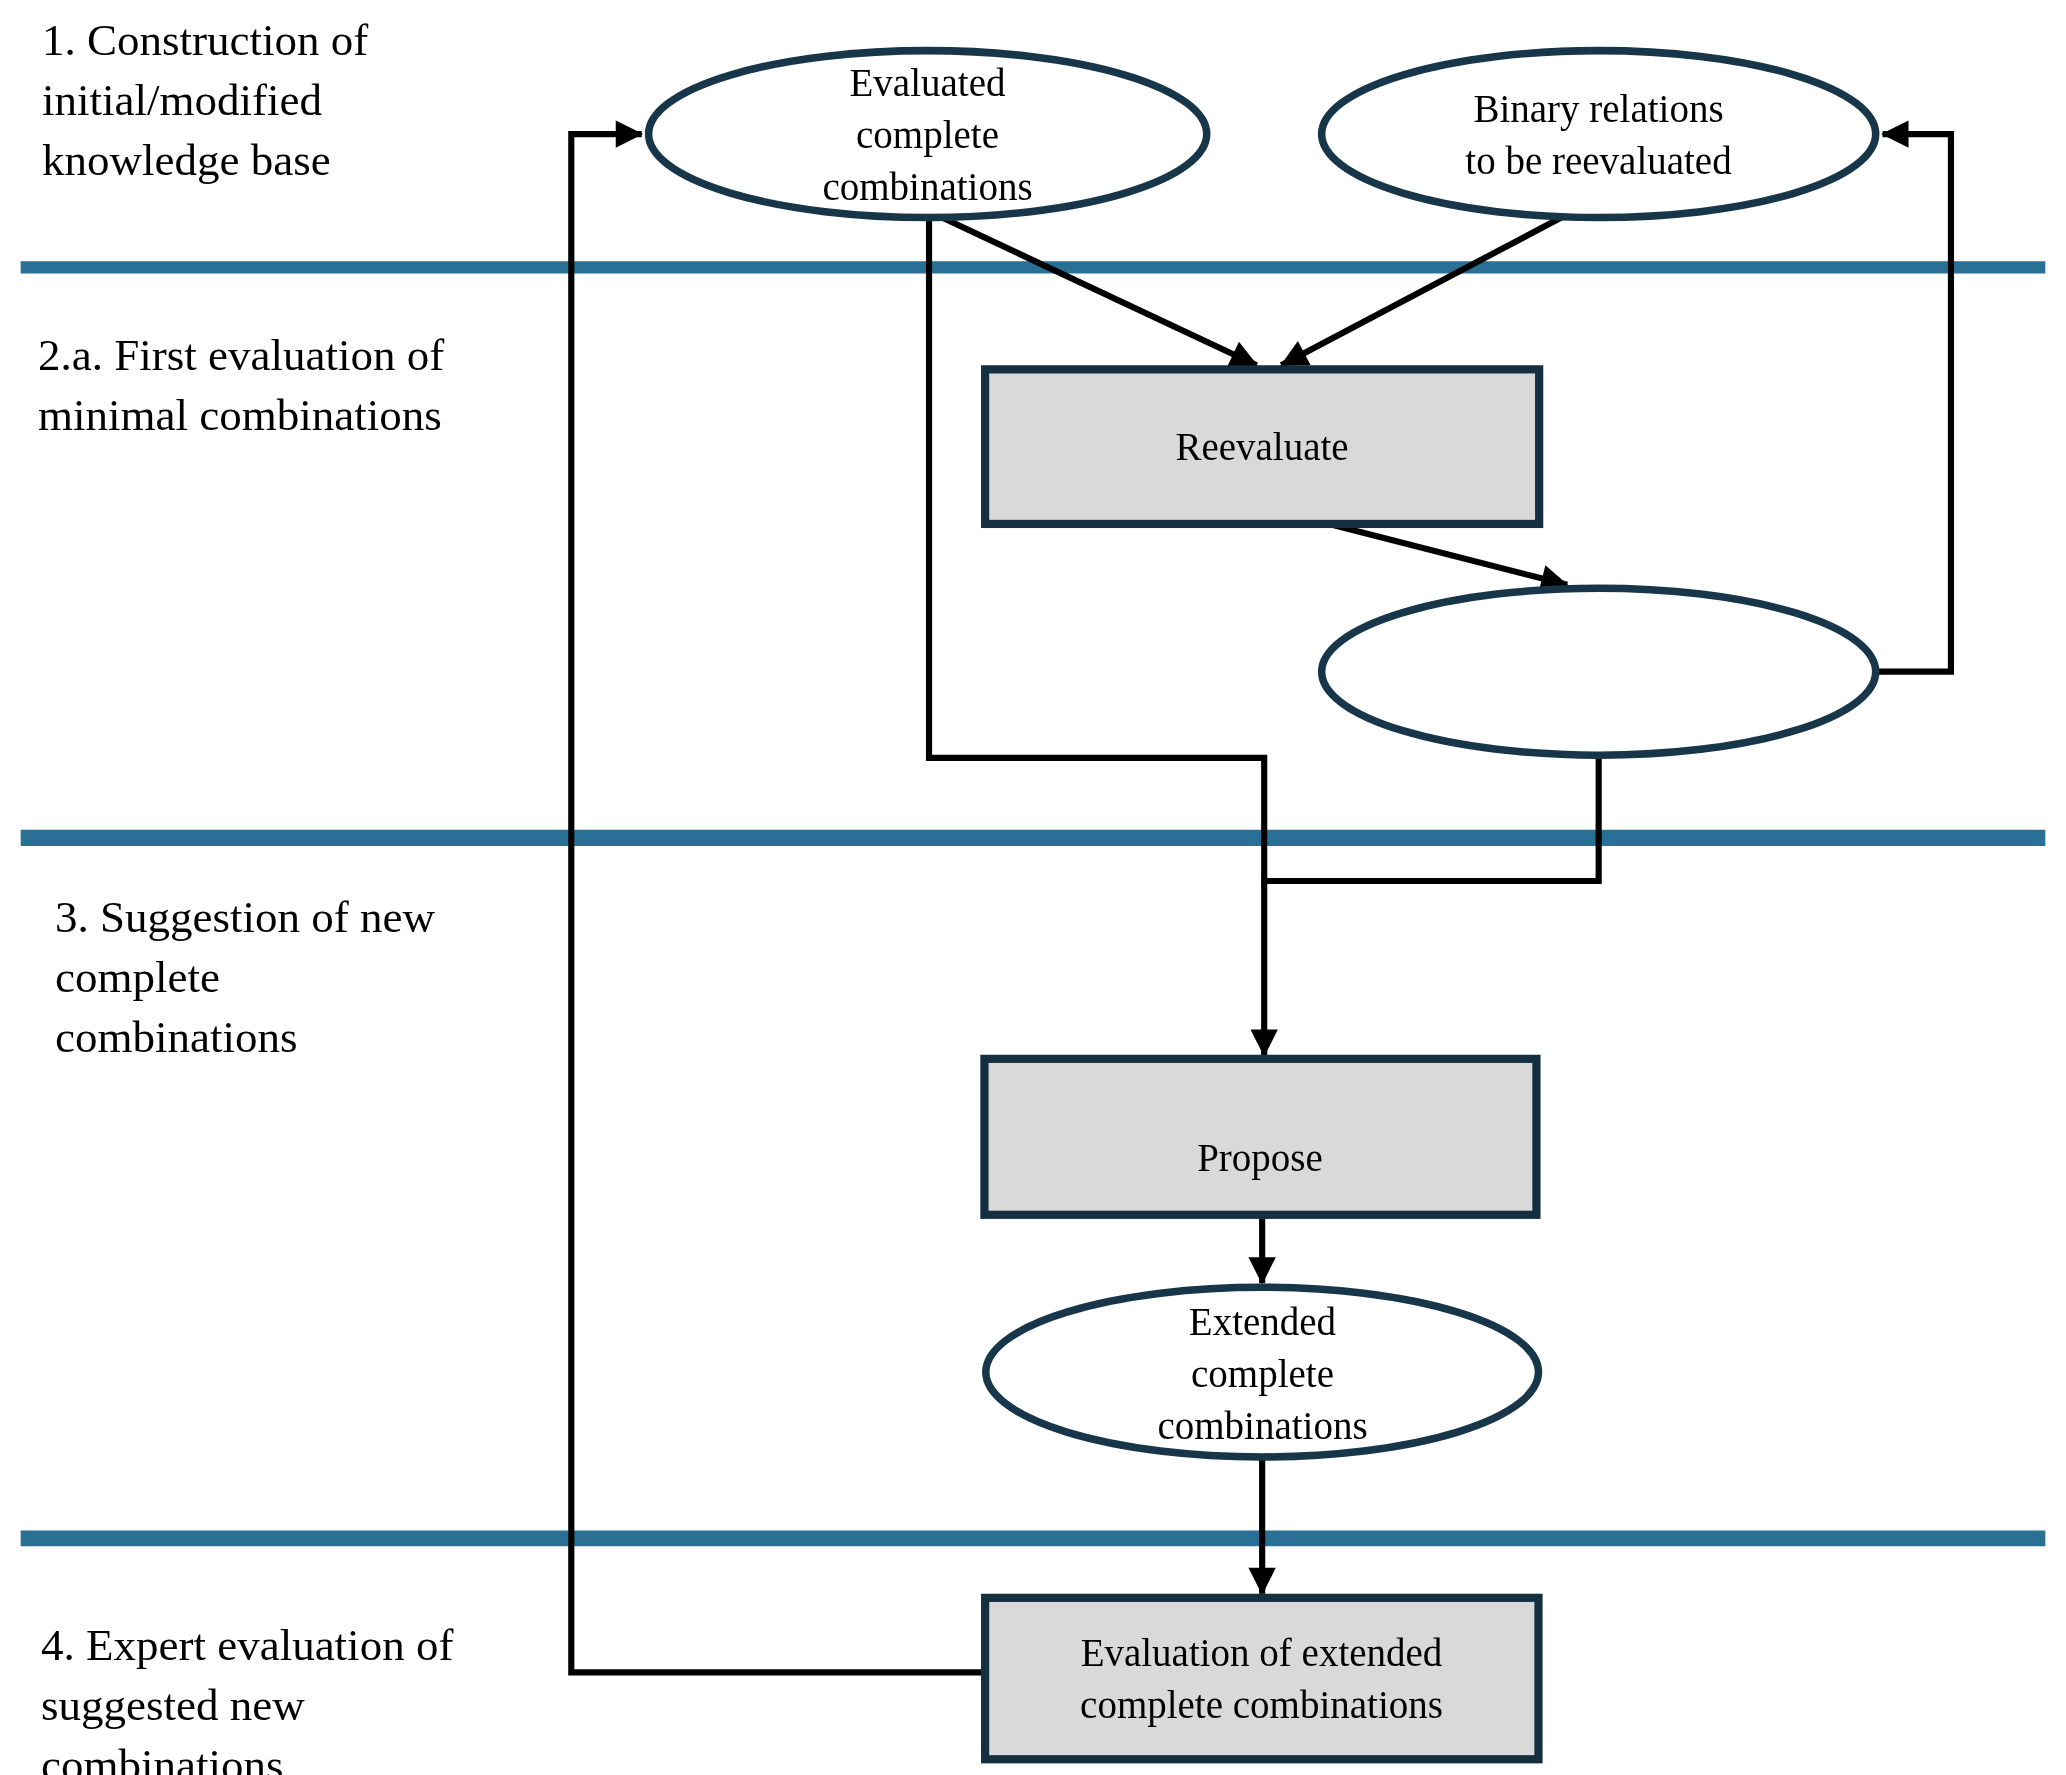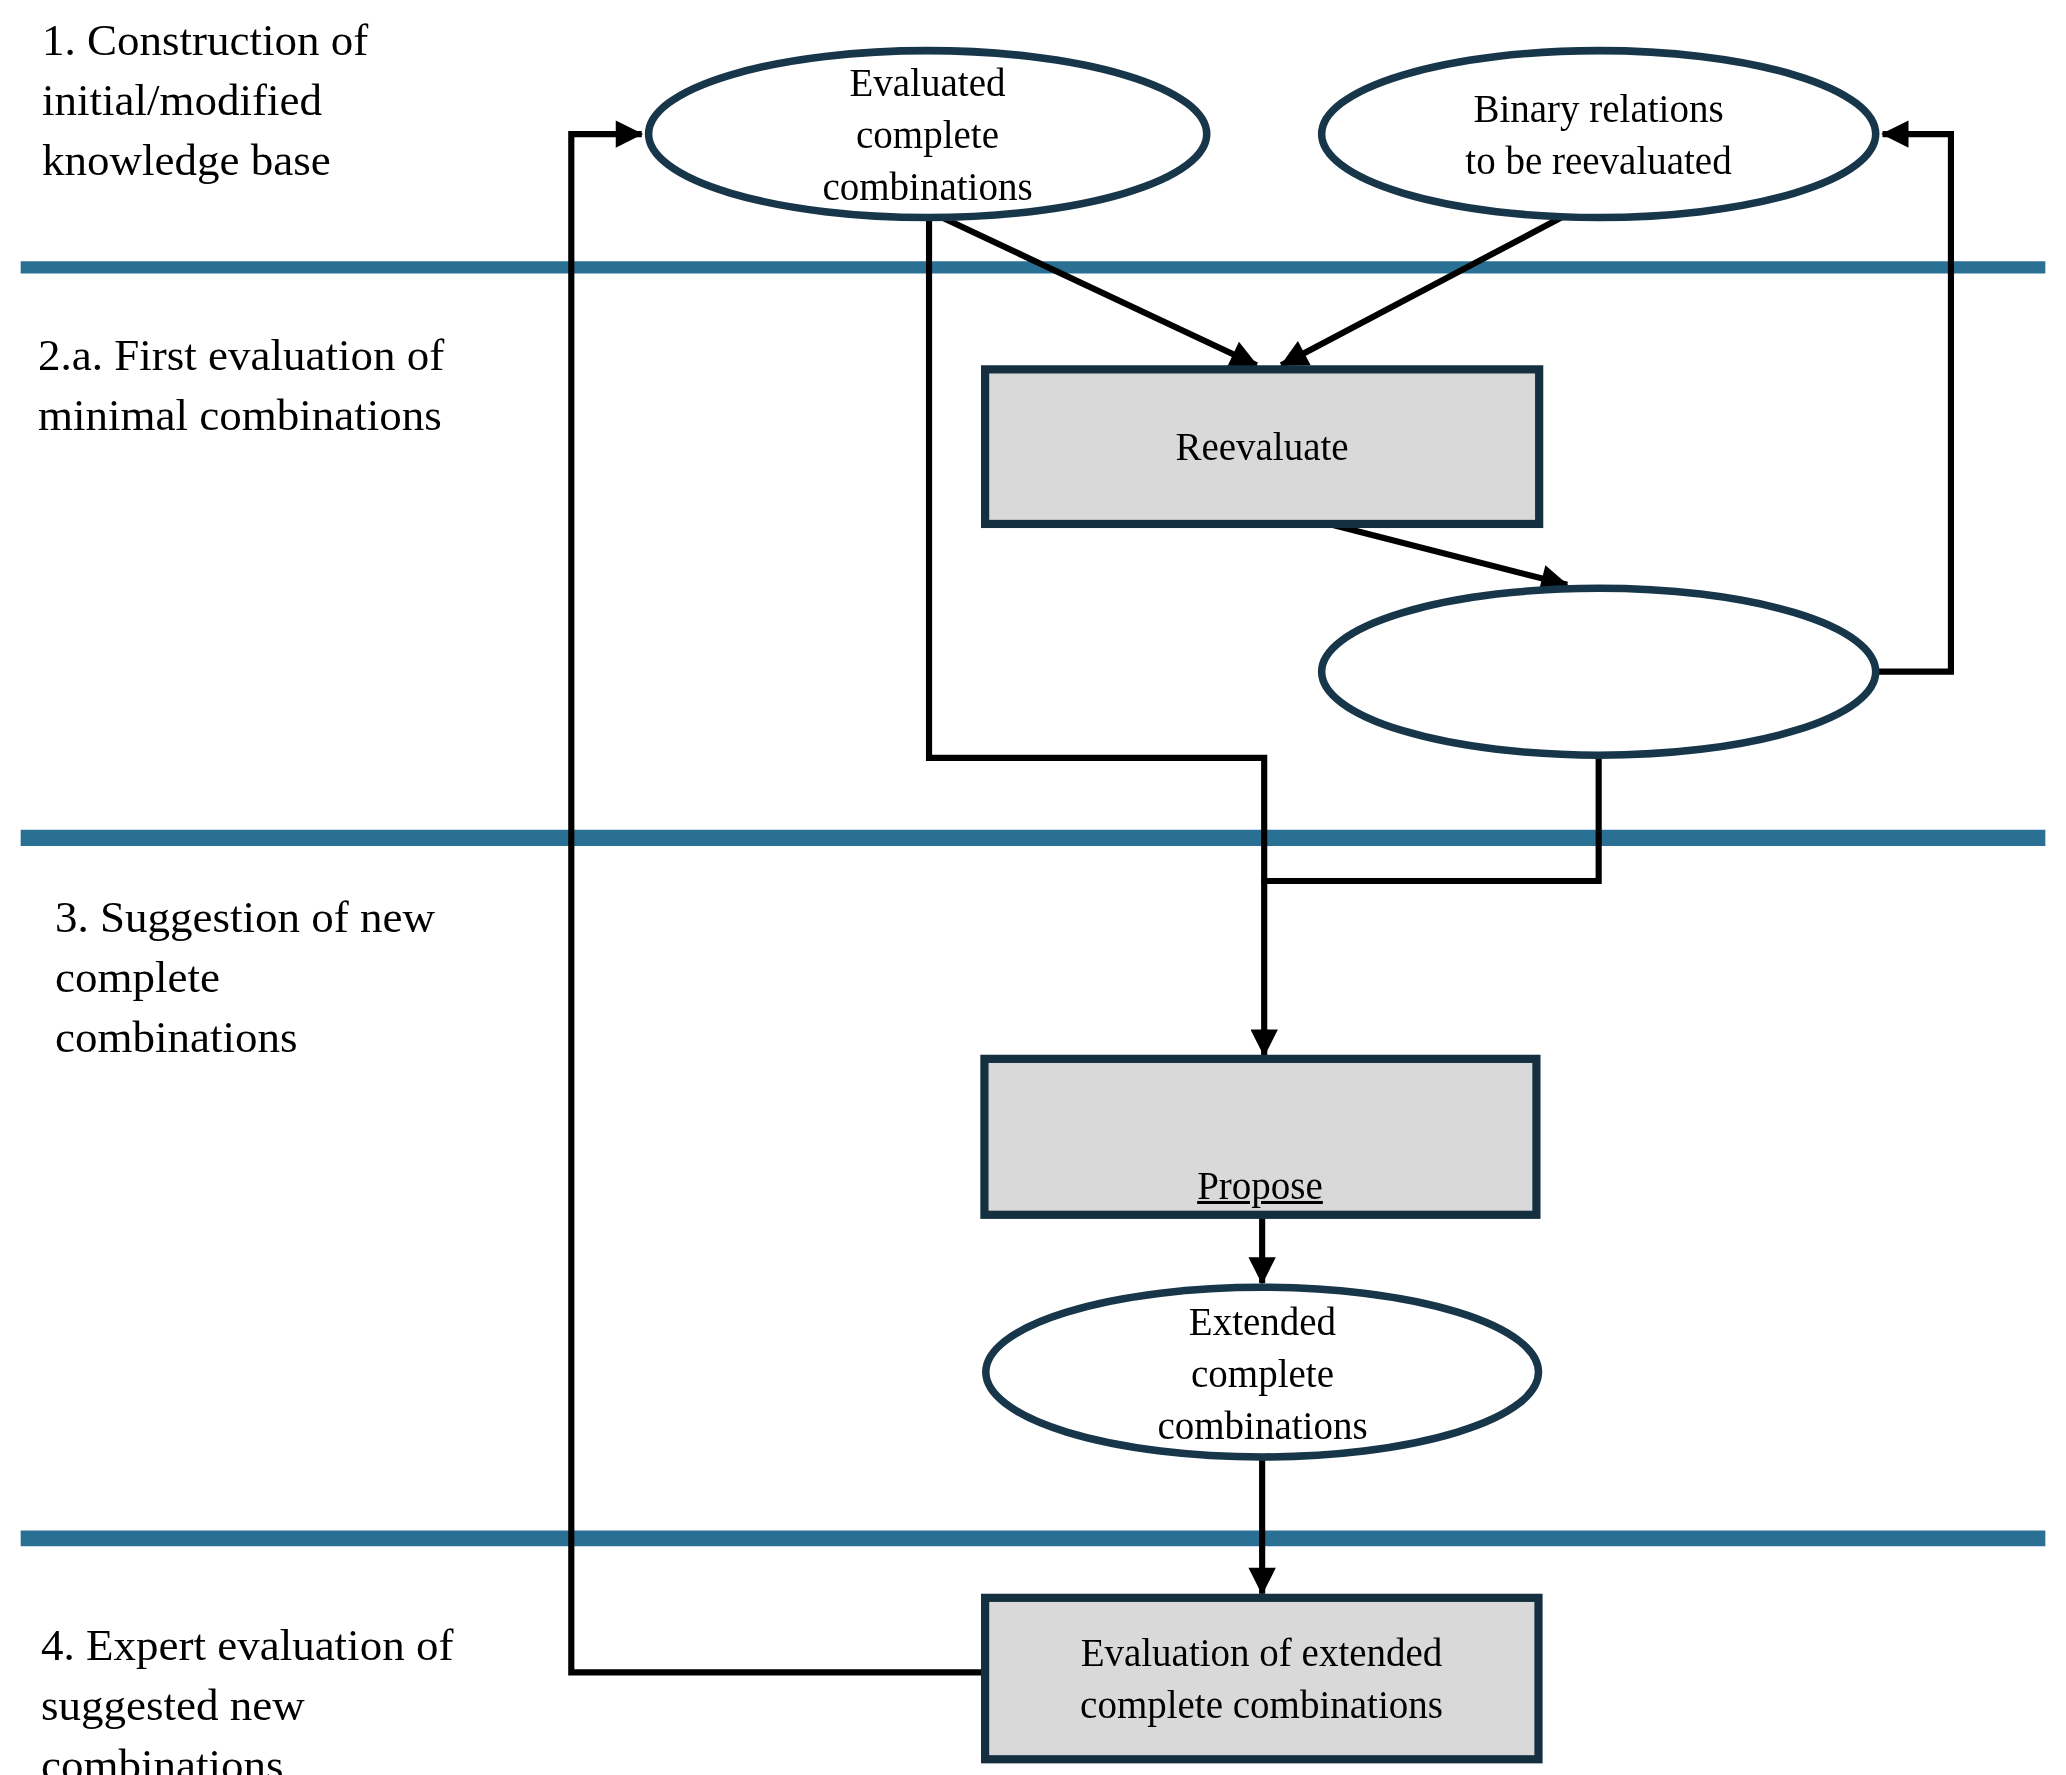--- a/index.html
+++ b/index.html
@@ -115,21 +115,21 @@
   <div class="phase-label" style="left:41px;  top:1615px;">4. Expert evaluation of
 suggested new
 combinations</div>
 
   <div class="node-label" style="left:654px;  top:51px;   width:547px; height:167px;">Evaluated
 complete
 combinations</div>
   <div class="node-label" style="left:1325px; top:51px;   width:547px; height:167px;">Binary relations
 to be reevaluated</div>
   <div class="node-label" style="left:985px; top:369px;  width:554px; height:155px;">Reevaluate</div>
-  <div class="node-label" style="left:984px; top:1108px; width:552px; height:156px;text-decoration:underline;">Propose</div>
+  <div class="node-label" style="left:984px; top:1080px; width:552px; height:156px;">Propose</div>
   <div class="node-label" style="left:989px; top:1289px; width:547px; height:170px;">Extended
 complete
 combinations</div>
   <div class="node-label" style="left:985px; top:1598px; width:553px; height:161px;">Evaluation of extended
 complete combinations</div>
 
 </div>
 
 
 </body></html>

